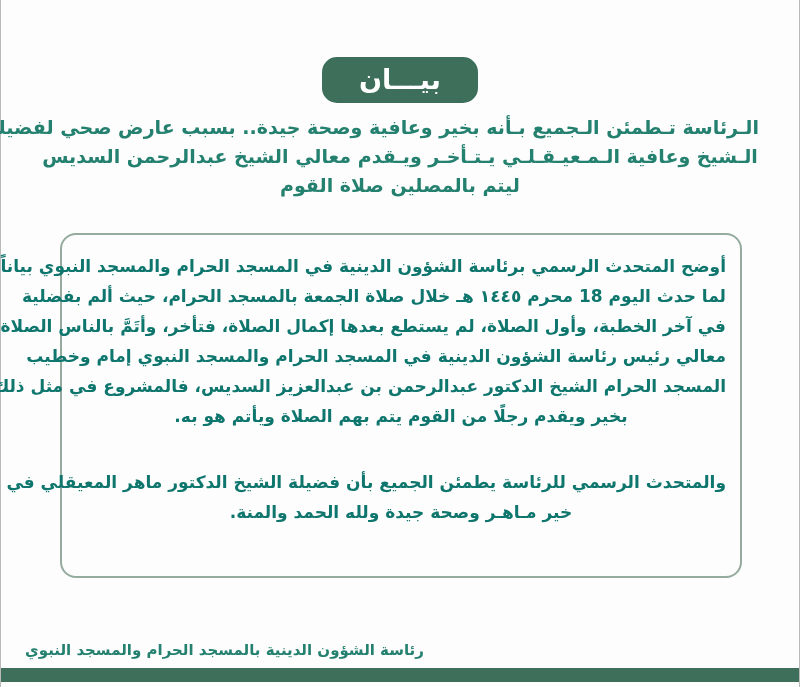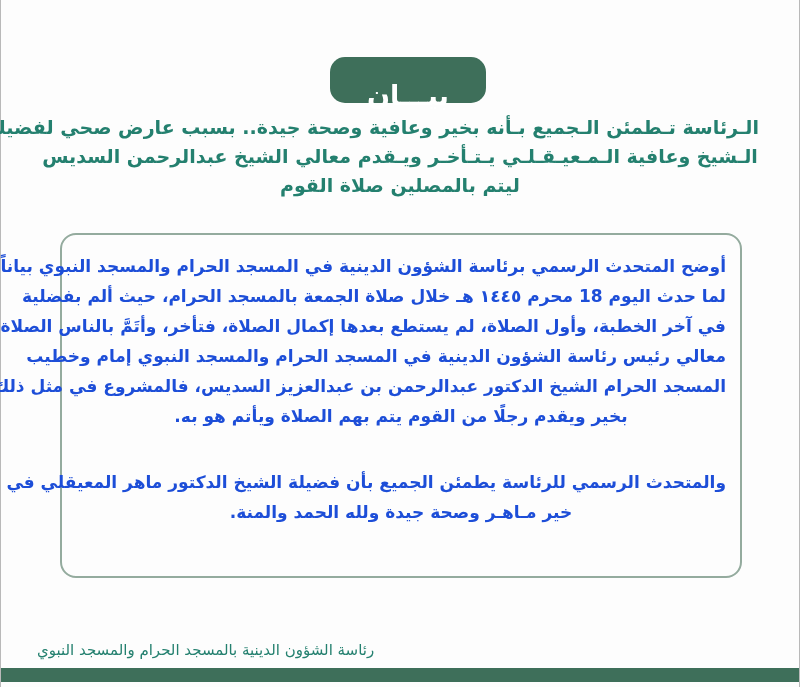--- a/index.html
+++ b/index.html
@@ -30,23 +30,22 @@
     background: #3e6f5a;
     color: #ffffff;
     border-radius: 15px;
     min-width: 156px;
     height: 46px;
     line-height: 46px;
     text-align: center;
     font-size: 27px;
     font-weight: bold;
     box-sizing: border-box;
-    padding: 16px 28px;
+    padding: 0 28px;
     direction: rtl;
-    margin-left: 8px;
   }
   .headline {
     position: absolute;
     top: 113px;
     left: 40px;
     right: 40px;
     direction: rtl;
     text-align: center;
     color: #24806f;
     font-weight: bold;
@@ -59,40 +58,40 @@
   .statement-box {
     position: absolute;
     top: 233px;
     left: 59px;
     width: 682px;
     height: 345px;
     border: 2px solid #94ab9e;
     border-radius: 16px;
     box-sizing: border-box;
     direction: rtl;
-    color: #1d4ed8;
+    color: #0f766e;
     font-weight: bold;
     font-size: 17px;
     padding: 16px 14px 0 14px;
   }
   .statement-box .body-line {
     text-align: center;
     line-height: 30px;
     white-space: nowrap;
   }
   .paragraph-2 {
     margin-top: 36px;
   }
   .footer-org {
     position: absolute;
     bottom: 28px;
-    left: 36px;
+    left: 24px;
     direction: rtl;
     color: #24806f;
-    font-weight: normal;
+    font-weight: bold;
     font-size: 15px;
     white-space: nowrap;
   }
   .footer-bar {
     position: absolute;
     left: 0;
     right: 0;
     bottom: 5px;
     height: 14px;
     background: #3e6f5a;

